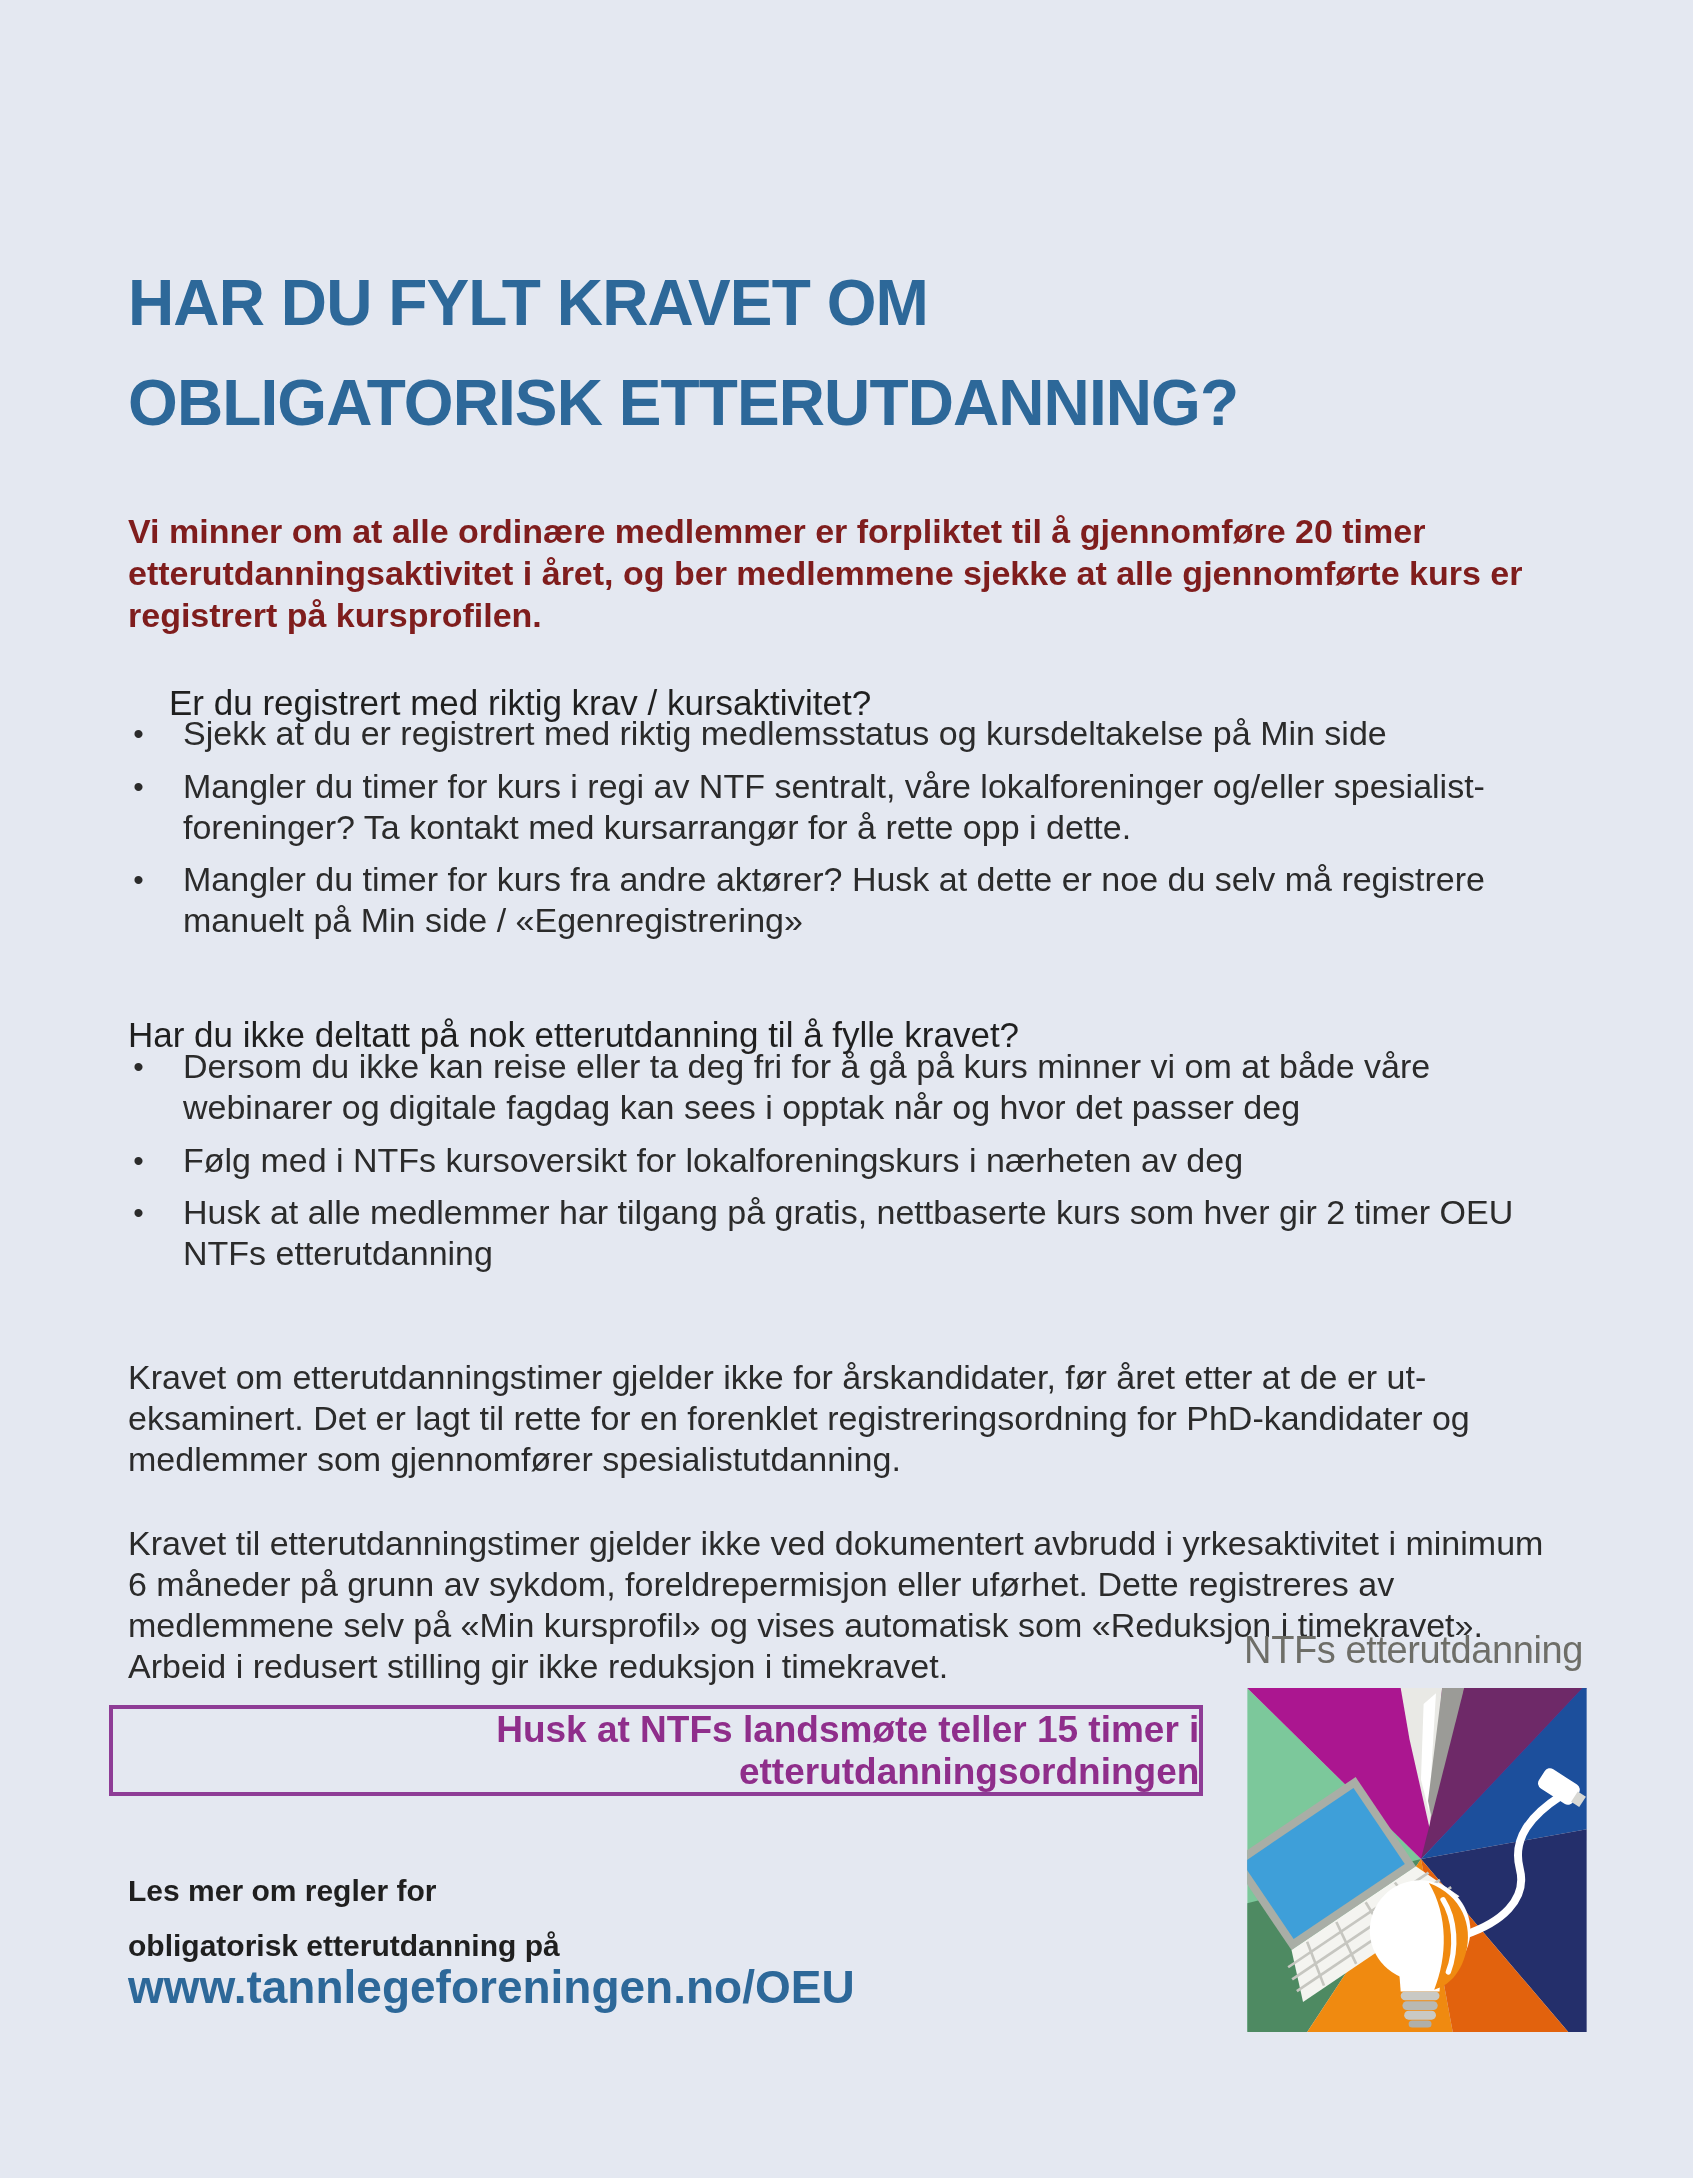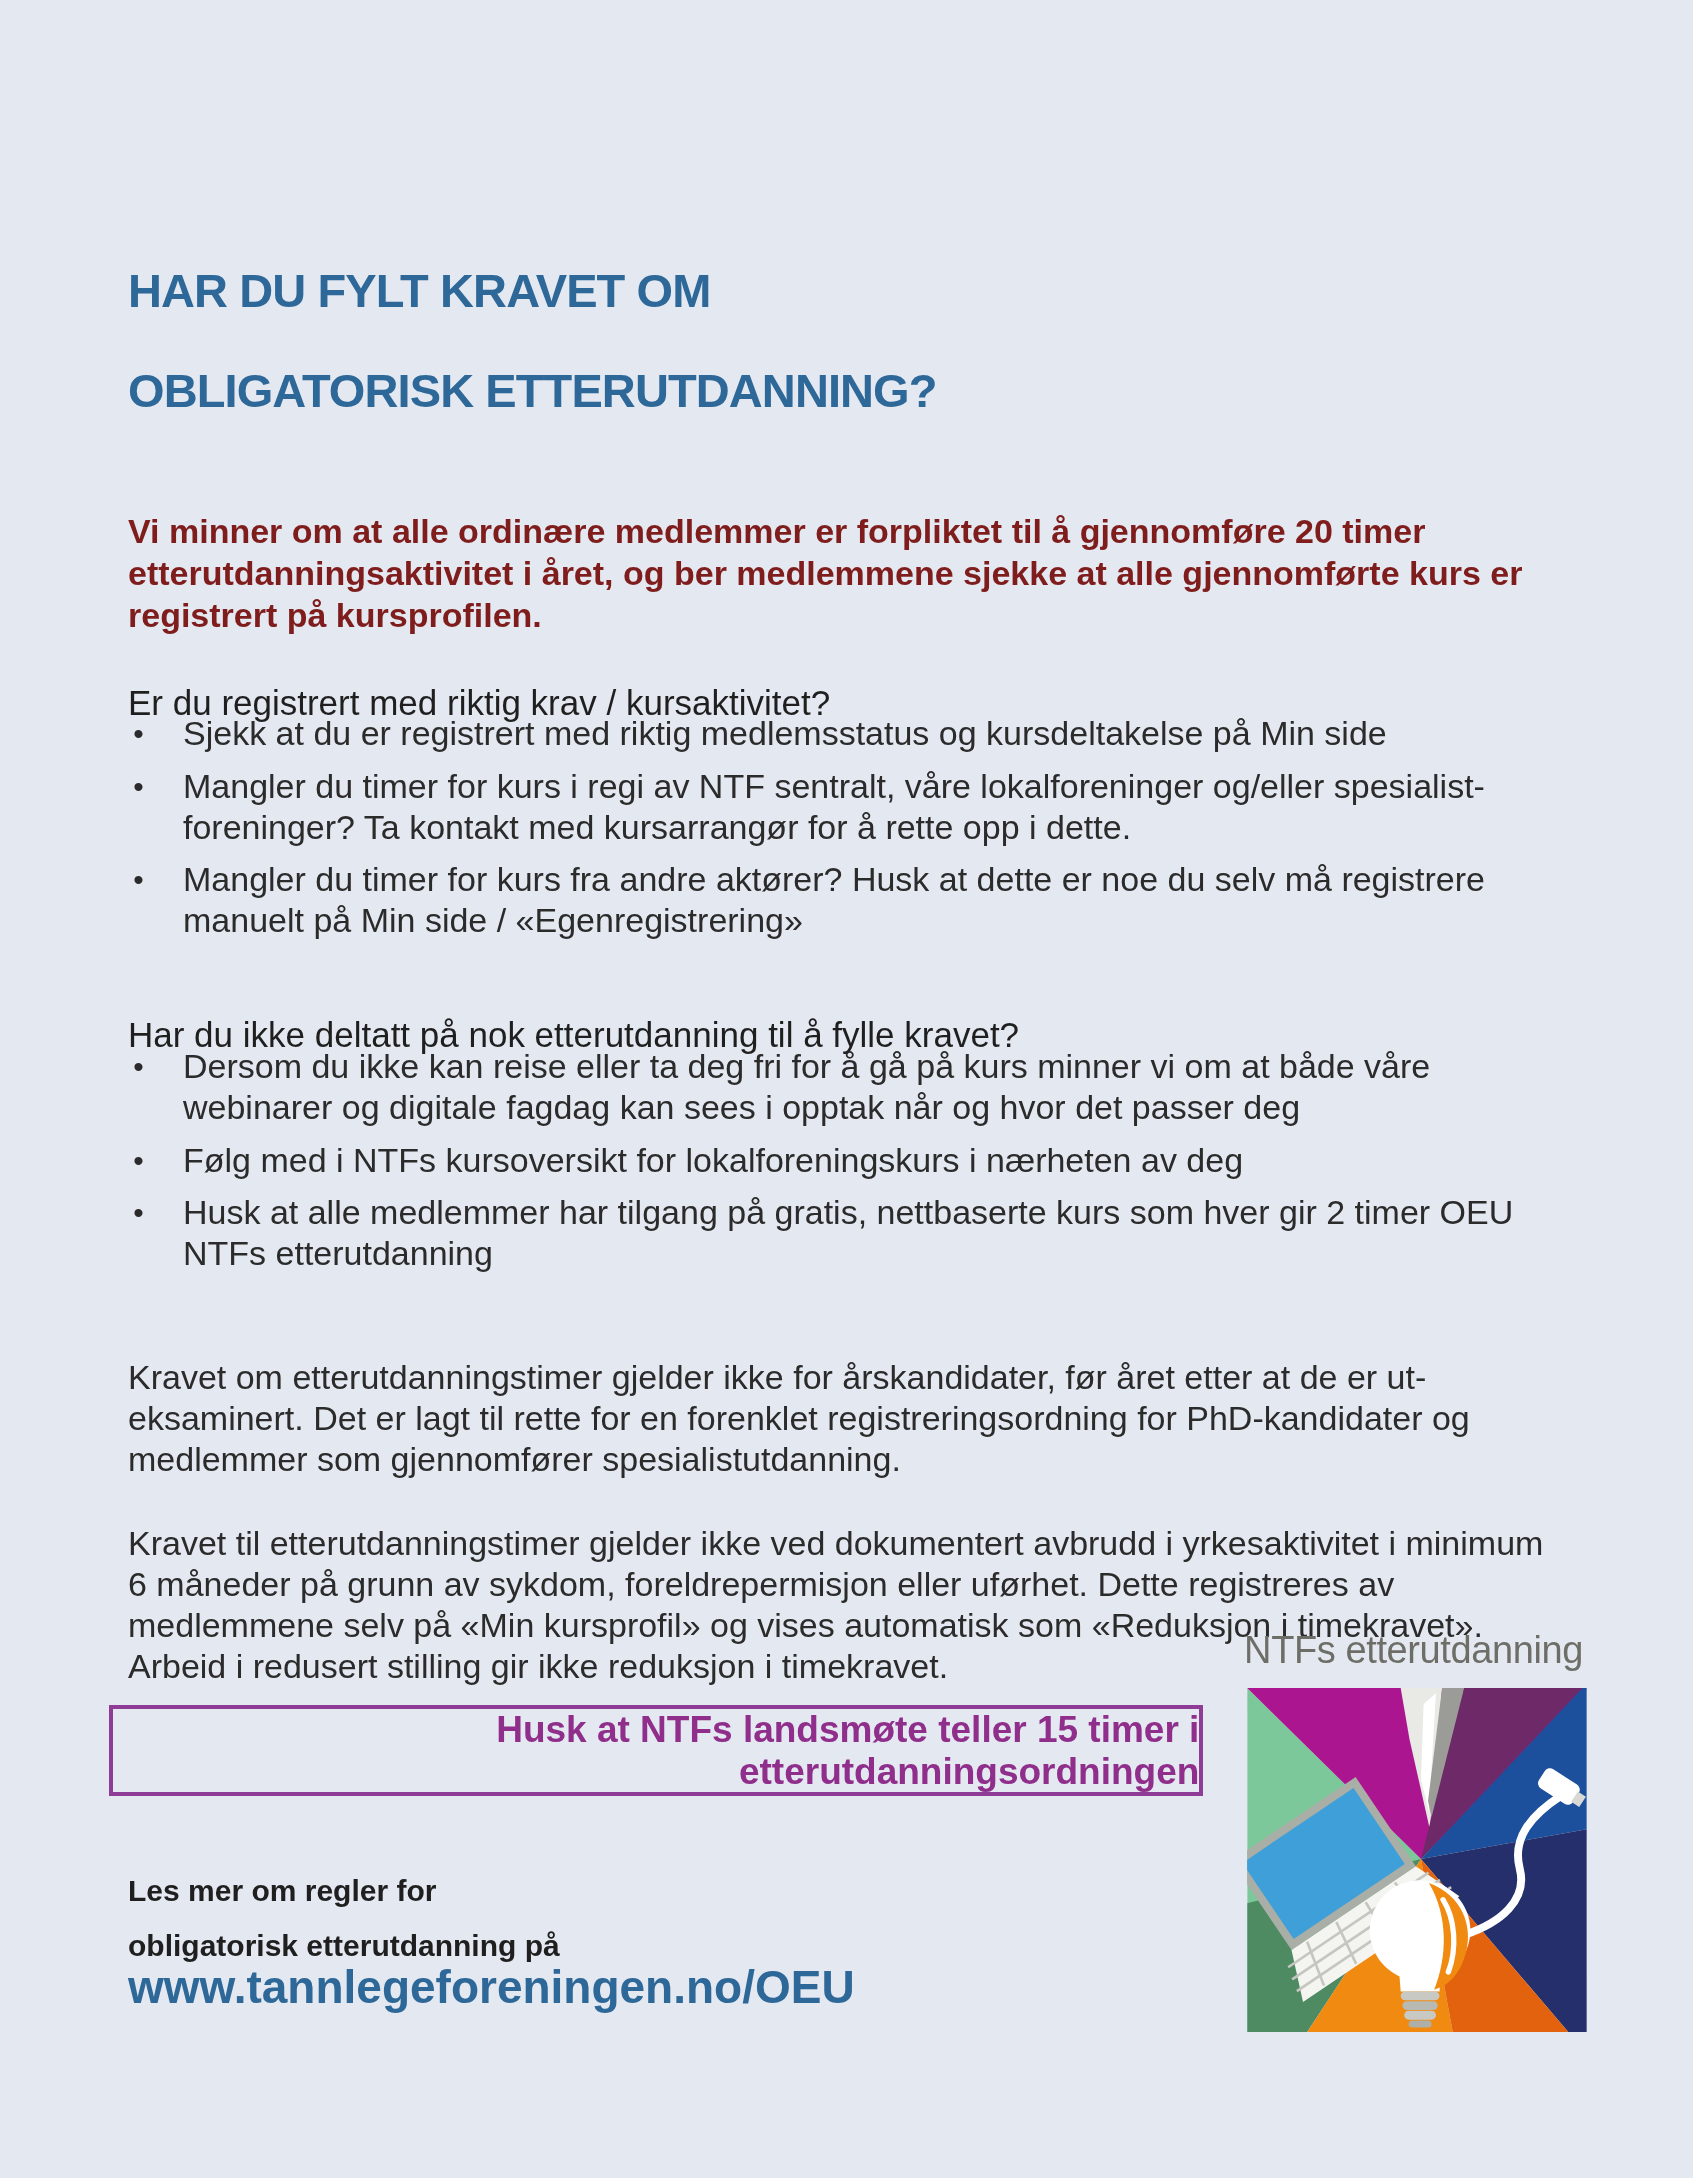--- a/index.html
+++ b/index.html
@@ -8,34 +8,34 @@
     background:#E4E8F1;
     font-family:"Liberation Sans","DejaVu Sans",sans-serif;
     color:#2B2B2B;
     position:relative;
     overflow:hidden;
   }
   .abs{position:absolute;}
   
   .page-title{
     left:128px;top:210px;width:1482px;
-    font-size:47px;line-height:100px;font-weight:bold;
+    font-size:64px;line-height:100px;font-weight:bold;
     letter-spacing:-0.9px;color:#2D6899;
   }
   
   .intro{
     left:128px;top:476px;width:1429px;
     font-size:34px;line-height:42px;font-weight:bold;color:#7f1d1d;
   }
   
   .sec-heading{
     left:128px;width:1429px;
     font-size:35px;line-height:42px;font-weight:500;color:#1F1F1F;
   }
-  .sec1-heading{top:653px;}
+  .sec1-heading{top:653px;margin-left:41px;}
   .sec2-heading{top:985px;}
   
   .bullets{
     left:128px;width:1394px;
     font-size:34px;line-height:41px;color:#2B2B2B;
     list-style:none;margin:0;padding:0;
   }
   .bullets-1{top:713px;}
   .bullets-2{top:1046px;}
   .bullets li{

